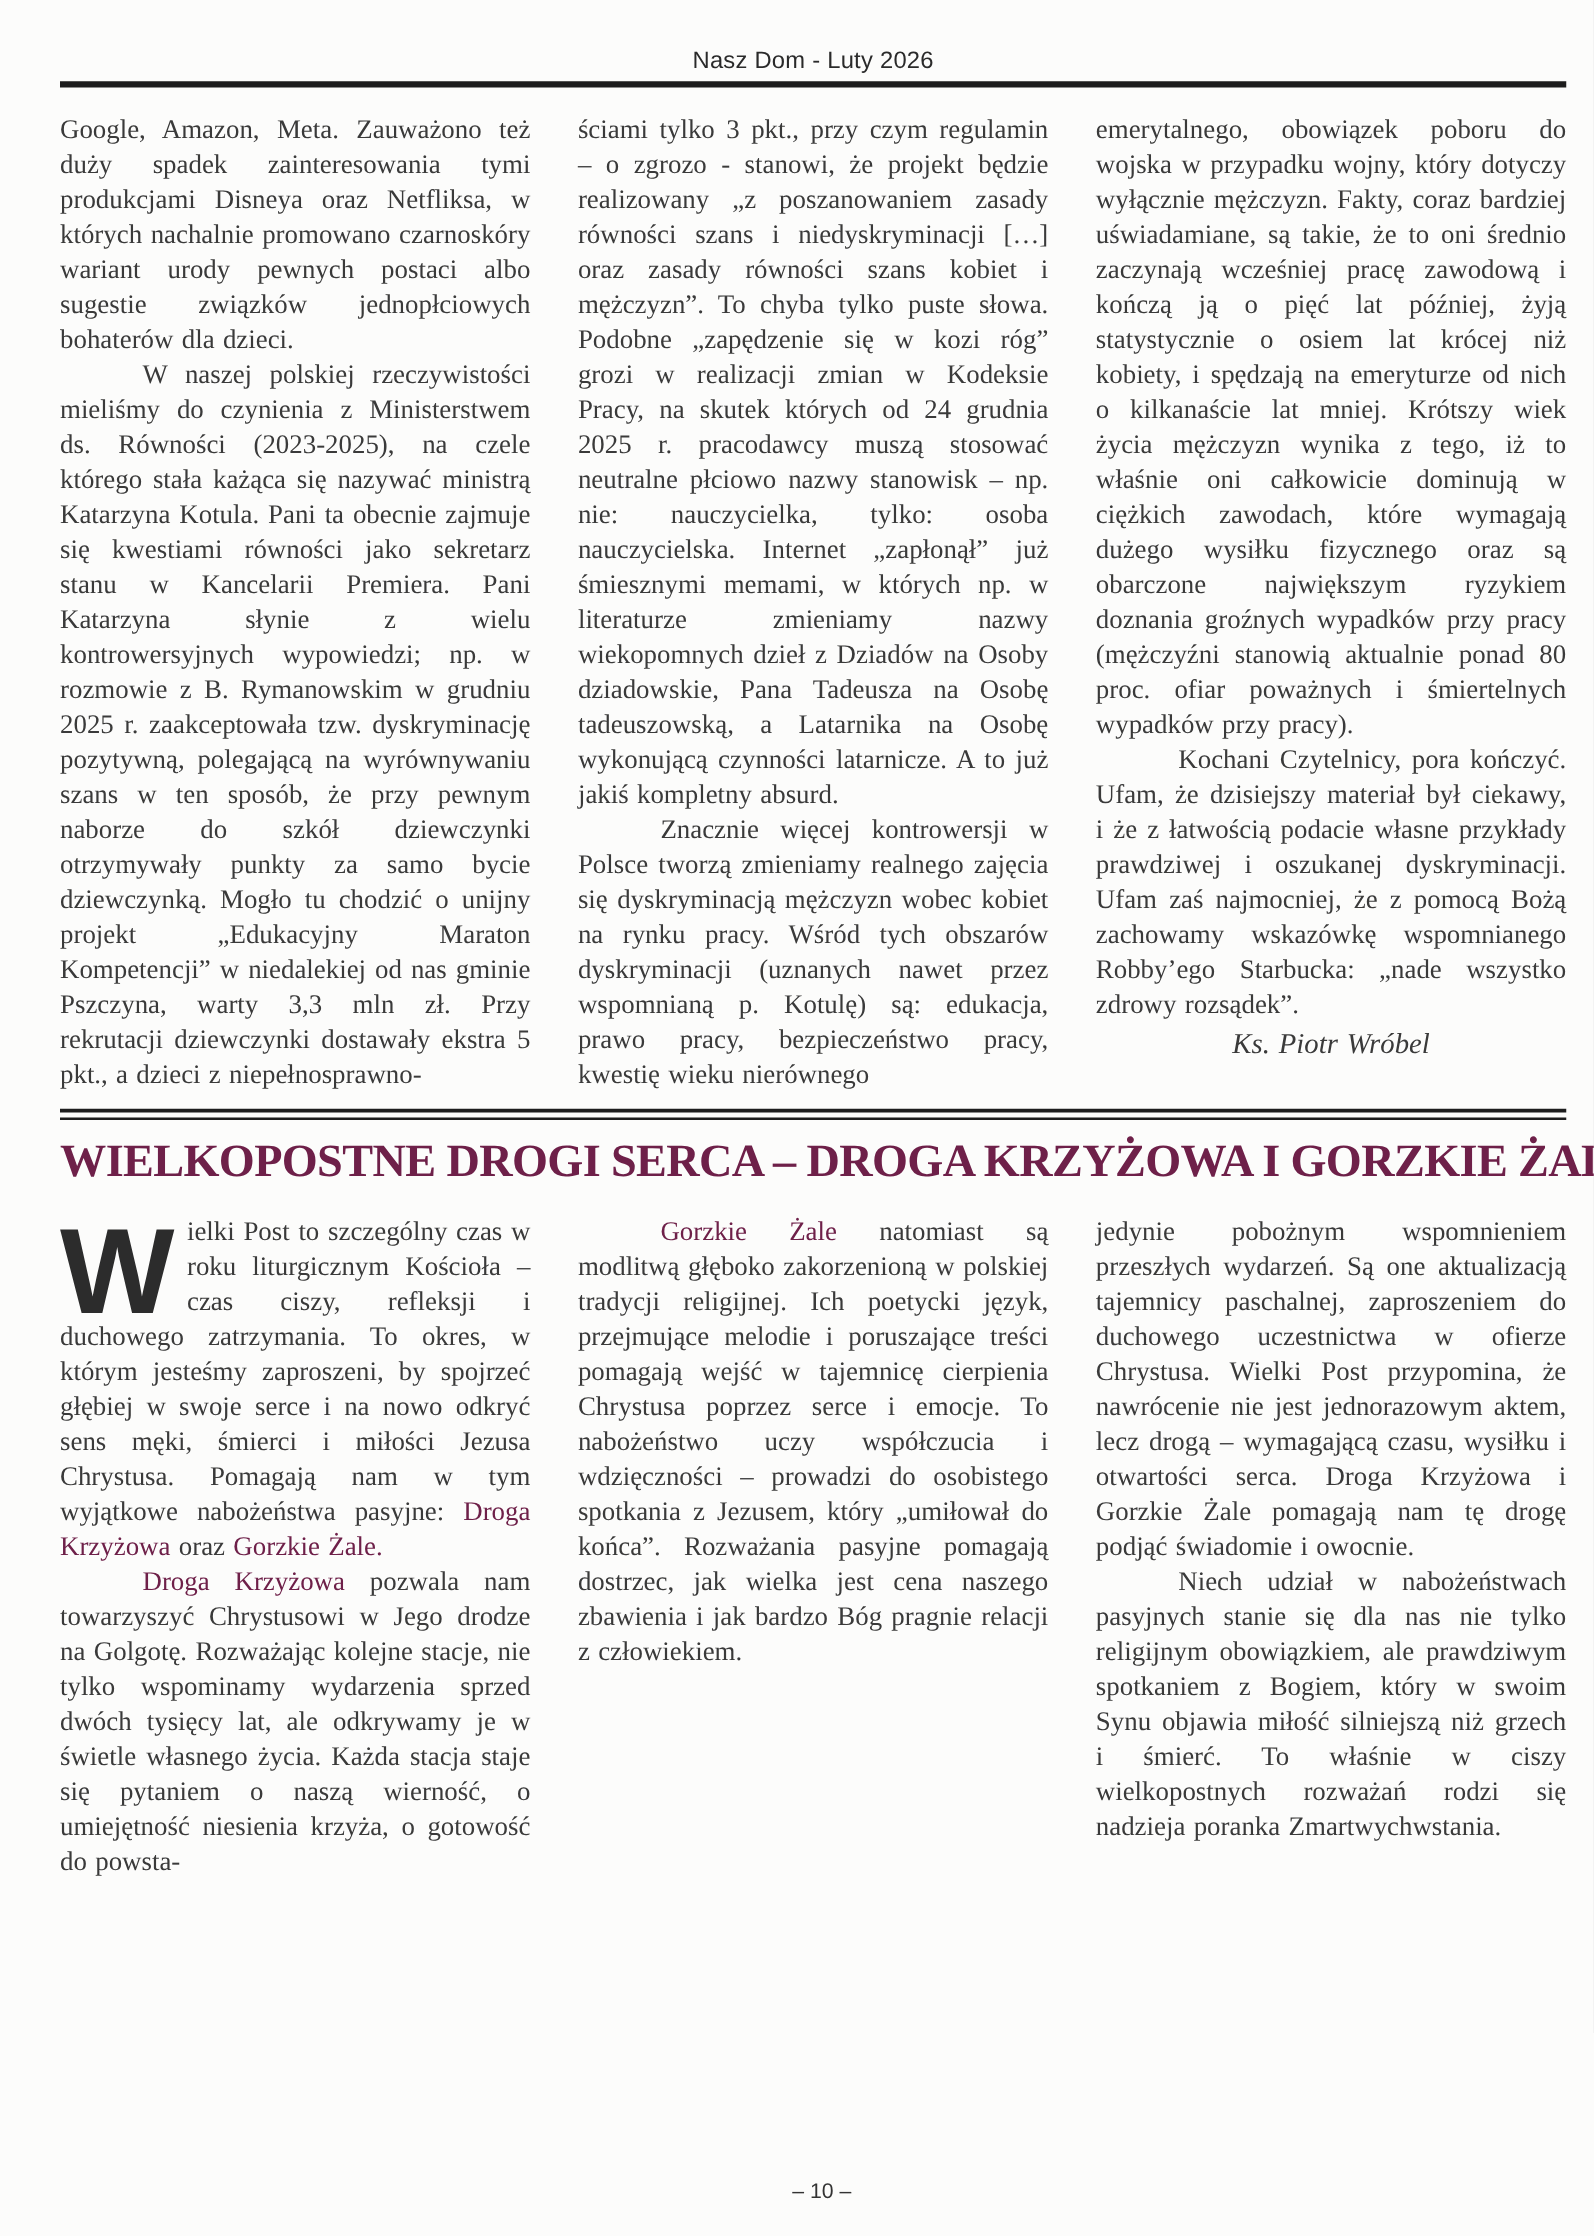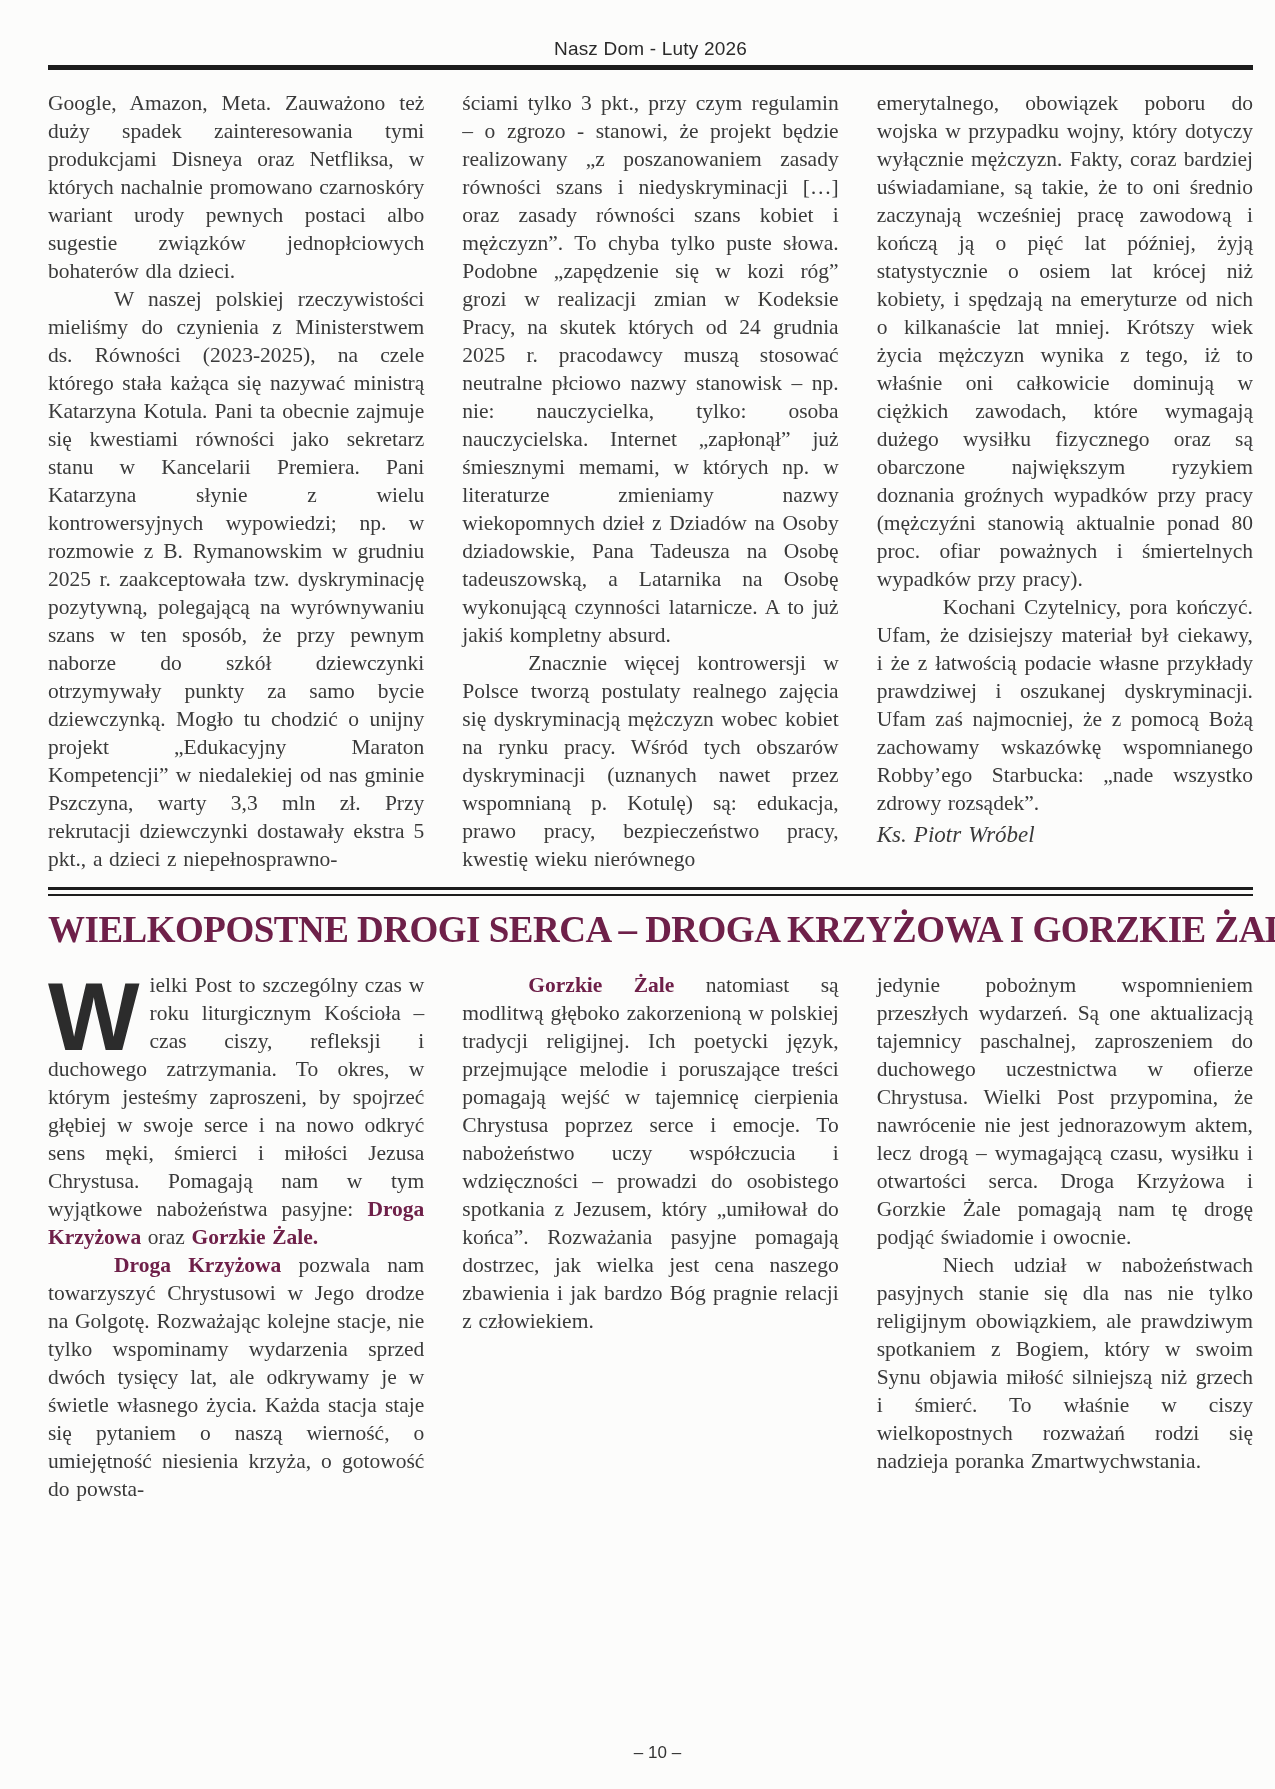--- a/index.html
+++ b/index.html
@@ -26,24 +26,24 @@
   .masthead-rule{height:5px;background:var(--rule);margin-top:5px;}
   
   .article{
     display:grid;grid-template-columns:repeat(3,1fr);column-gap:38px;
     margin-top:19px;
     font-size:21.5px;line-height:28px;
   }
   .col{min-width:0;}
   .para{margin:0;text-align:justify;hyphens:none;word-spacing:.06em;}
   .para.indent{text-indent:66px;}
-  .para .b{font-weight:700;}
+  .para .b{font-weight:400;}
   .para .accent{color:var(--accent);}
   .para.byline{
-    text-align:left;font-style:italic;font-size:23px;
+    text-align:center;font-style:italic;font-size:23px;
     margin-top:4px;text-indent:0;
   }
   .dropcap{
     float:left;
     font-family:"Liberation Sans","DejaVu Sans",sans-serif;
     font-weight:700;font-size:97px;line-height:76px;
     margin:8px 10px 0 0;color:#2c2c2c;
   }
   
   .double-rule{
@@ -78,21 +78,21 @@
 
   <div class="masthead-rule"></div>
 
   <div class="article">
       <div class="col">
         <p class="para"><span>Google, Amazon, Meta. Zauważono też duży spadek zainteresowania tymi produkcjami Disneya oraz Netfliksa, w których nachalnie promowano czarnoskóry wariant urody pewnych postaci albo sugestie związków jednopłciowych bohaterów dla dzieci.</span></p>
         <p class="para indent"><span>W naszej polskiej rzeczywistości mieliśmy do czynienia z Ministerstwem ds. Równości (2023-2025), na czele którego stała każąca się nazywać ministrą Katarzyna Kotula. Pani ta obecnie zajmuje się kwestiami równości jako sekretarz stanu w Kancelarii Premiera. Pani Katarzyna słynie z wielu kontrowersyjnych wypowiedzi; np. w rozmowie z B. Rymanowskim w grudniu 2025 r. zaakceptowała tzw. dyskryminację pozytywną, polegającą na wyrównywaniu szans w ten sposób, że przy pewnym naborze do szkół dziewczynki otrzymywały punkty za samo bycie dziewczynką. Mogło tu chodzić o unijny projekt „Edukacyjny Maraton Kompetencji” w niedalekiej od nas gminie Pszczyna, warty 3,3 mln zł. Przy rekrutacji dziewczynki dostawały ekstra 5 pkt., a dzieci z niepełnosprawno-</span></p>
       </div>
       <div class="col">
         <p class="para"><span>ściami tylko 3 pkt., przy czym regulamin – o zgrozo - stanowi, że projekt będzie realizowany „z poszanowaniem zasady równości szans i niedyskryminacji […] oraz zasady równości szans kobiet i mężczyzn”. To chyba tylko puste słowa. Podobne „zapędzenie się w kozi róg” grozi w realizacji zmian w Kodeksie Pracy, na skutek których od 24 grudnia 2025 r. pracodawcy muszą stosować neutralne płciowo nazwy stanowisk – np. nie: nauczycielka, tylko: osoba nauczycielska. Internet „zapłonął” już śmiesznymi memami, w których np. w literaturze zmieniamy nazwy wiekopomnych dzieł z Dziadów na Osoby dziadowskie, Pana Tadeusza na Osobę tadeuszowską, a Latarnika na Osobę wykonującą czynności latarnicze. A to już jakiś kompletny absurd.</span></p>
-        <p class="para indent"><span>Znacznie więcej kontrowersji w Polsce tworzą postulaty realnego zajęcia się dyskryminacją mężczyzn wobec kobiet na rynku pracy. Wśród tych obszarów dyskryminacji (uznanych nawet przez wspomnianą p. Kotulę) są: edukacja, prawo pracy, bezpieczeństwo pracy, kwestię wieku nierównego</span></p>
+        <p class="para indent"><span>Znacznie więcej kontrowersji w Polsce tworzą zmieniamy realnego zajęcia się dyskryminacją mężczyzn wobec kobiet na rynku pracy. Wśród tych obszarów dyskryminacji (uznanych nawet przez wspomnianą p. Kotulę) są: edukacja, prawo pracy, bezpieczeństwo pracy, kwestię wieku nierównego</span></p>
       </div>
       <div class="col">
         <p class="para"><span>emerytalnego, obowiązek poboru do wojska w przypadku wojny, który dotyczy wyłącznie mężczyzn. Fakty, coraz bardziej uświadamiane, są takie, że to oni średnio zaczynają wcześniej pracę zawodową i kończą ją o pięć lat później, żyją statystycznie o osiem lat krócej niż kobiety, i spędzają na emeryturze od nich o kilkanaście lat mniej. Krótszy wiek życia mężczyzn wynika z tego, iż to właśnie oni całkowicie dominują w ciężkich zawodach, które wymagają dużego wysiłku fizycznego oraz są obarczone największym ryzykiem doznania groźnych wypadków przy pracy (mężczyźni stanowią aktualnie ponad 80 proc. ofiar poważnych i śmiertelnych wypadków przy pracy).</span></p>
         <p class="para indent"><span>Kochani Czytelnicy, pora kończyć. Ufam, że dzisiejszy materiał był ciekawy, i że z łatwością podacie własne przykłady prawdziwej i oszukanej dyskryminacji. Ufam zaś najmocniej, że z pomocą Bożą zachowamy wskazówkę wspomnianego Robby’ego Starbucka: „nade wszystko zdrowy rozsądek”.</span></p>
         <p class="para byline"><span>Ks. Piotr Wróbel</span></p>
       </div>
     </div>
 
   <div class="double-rule"></div>
 

